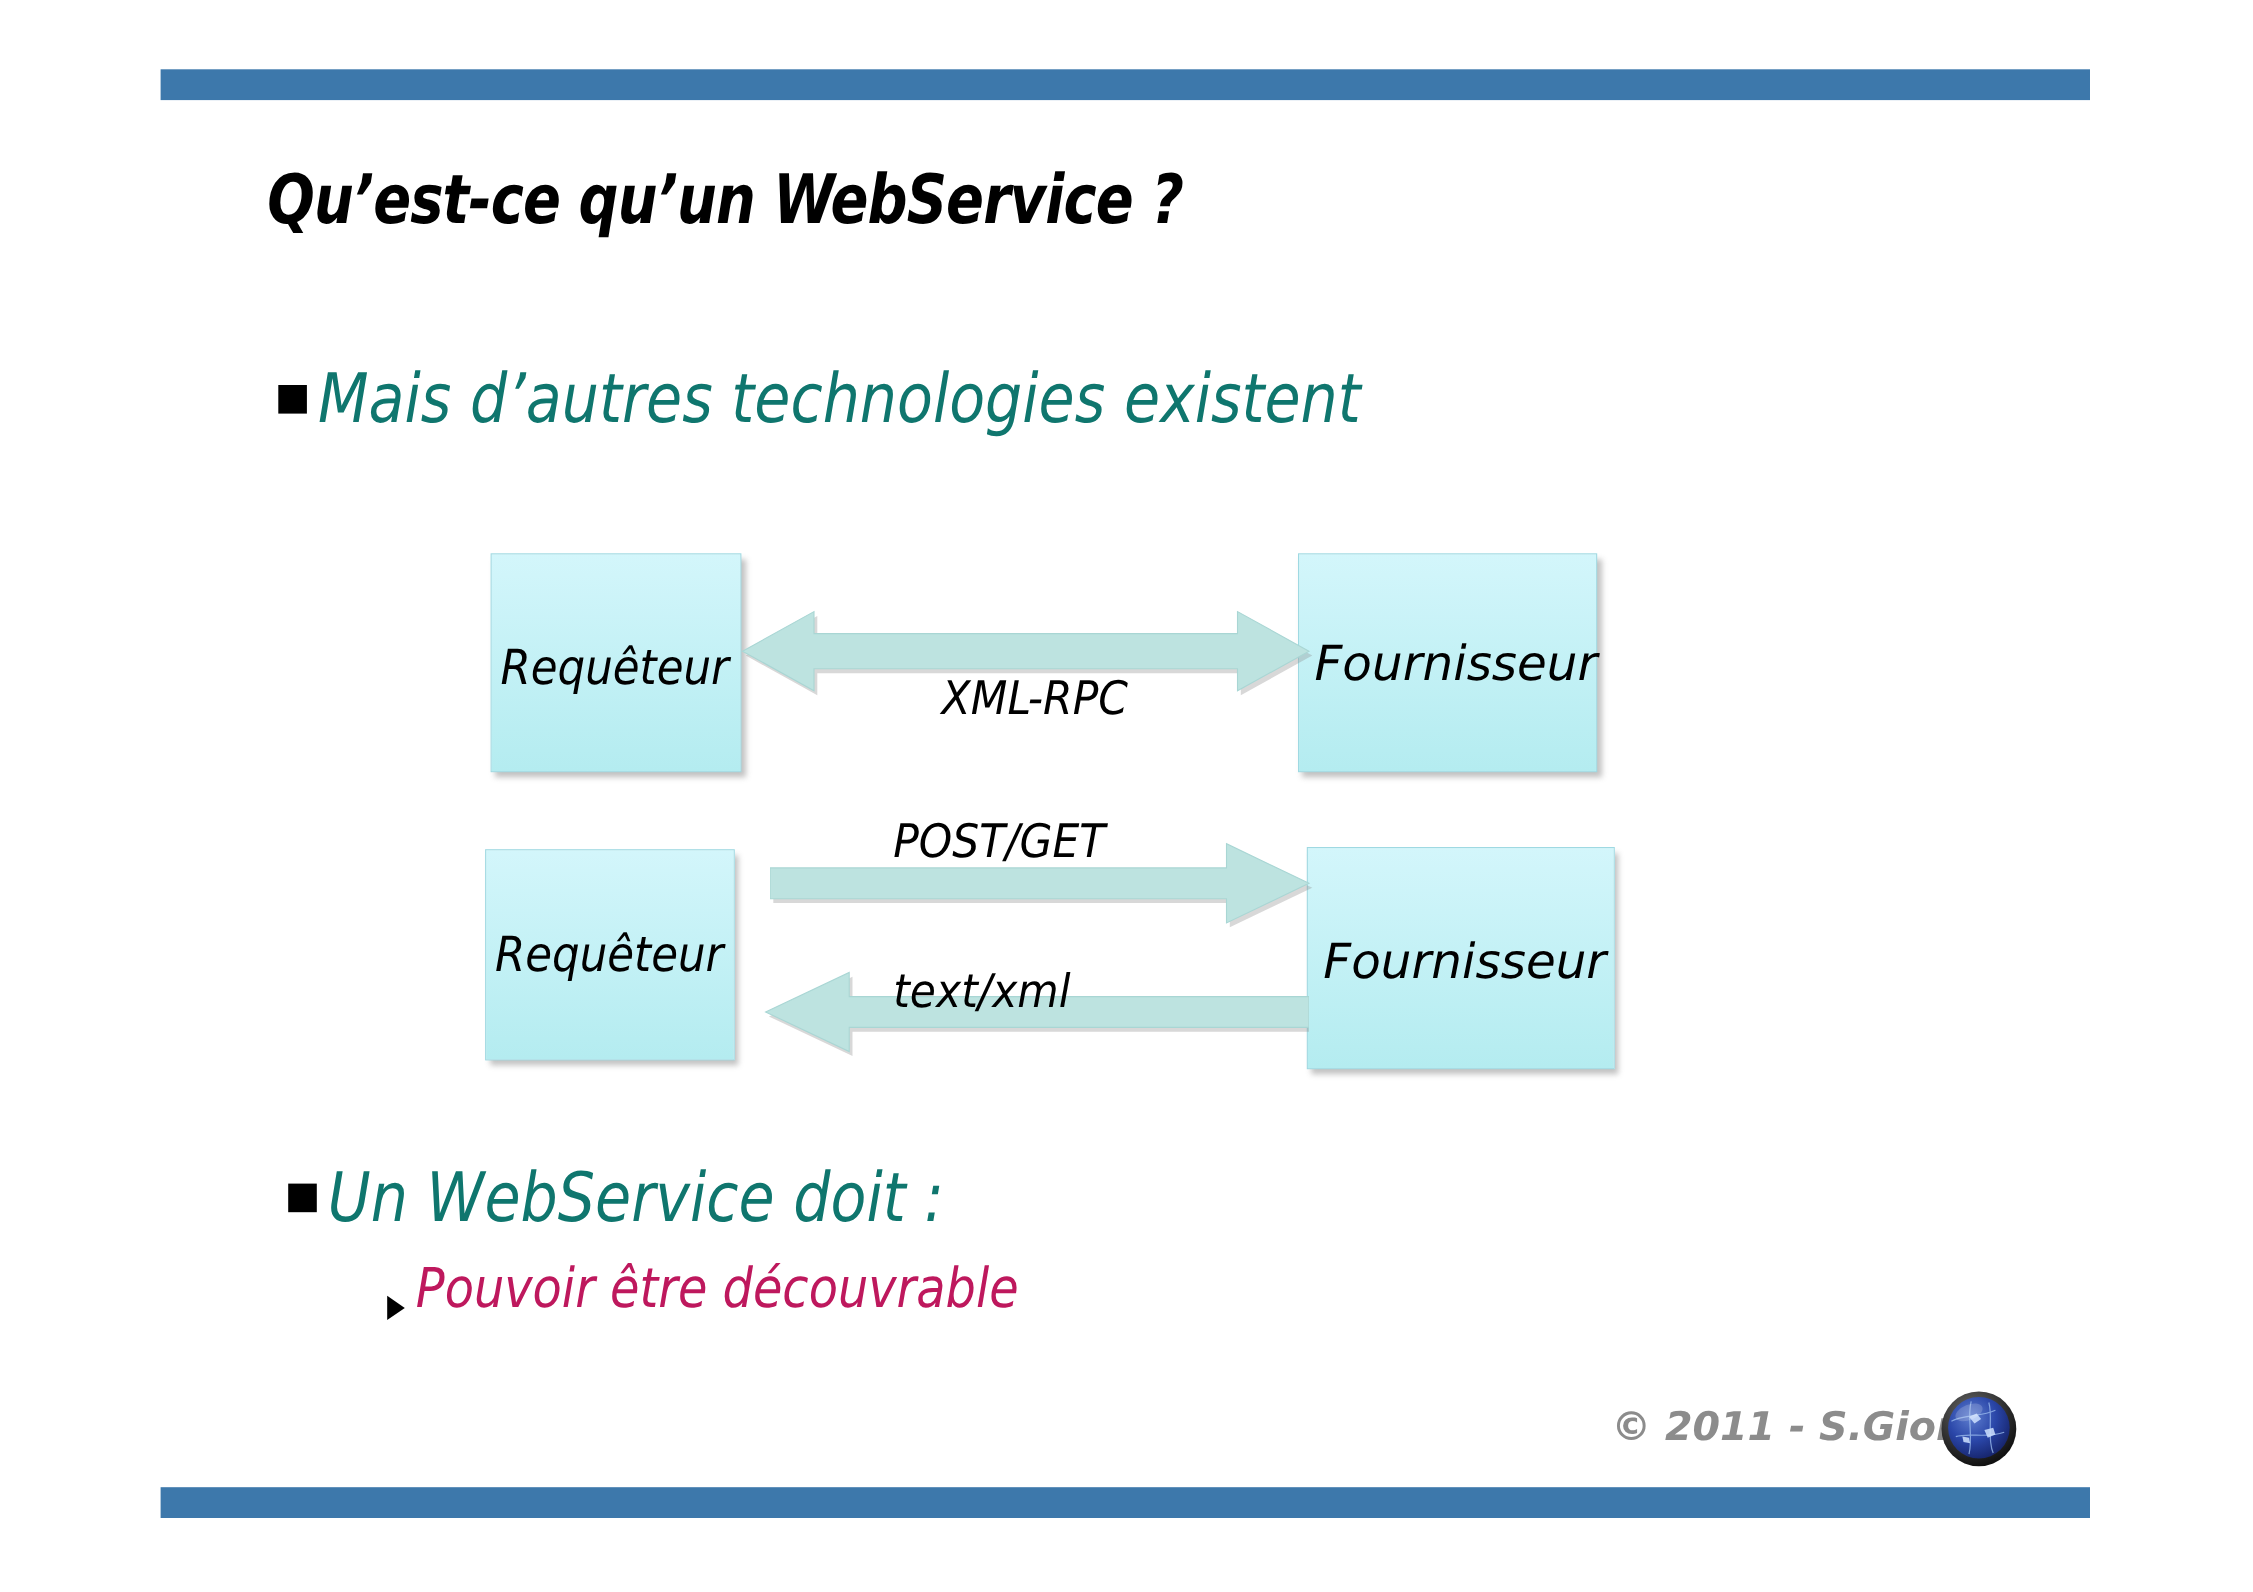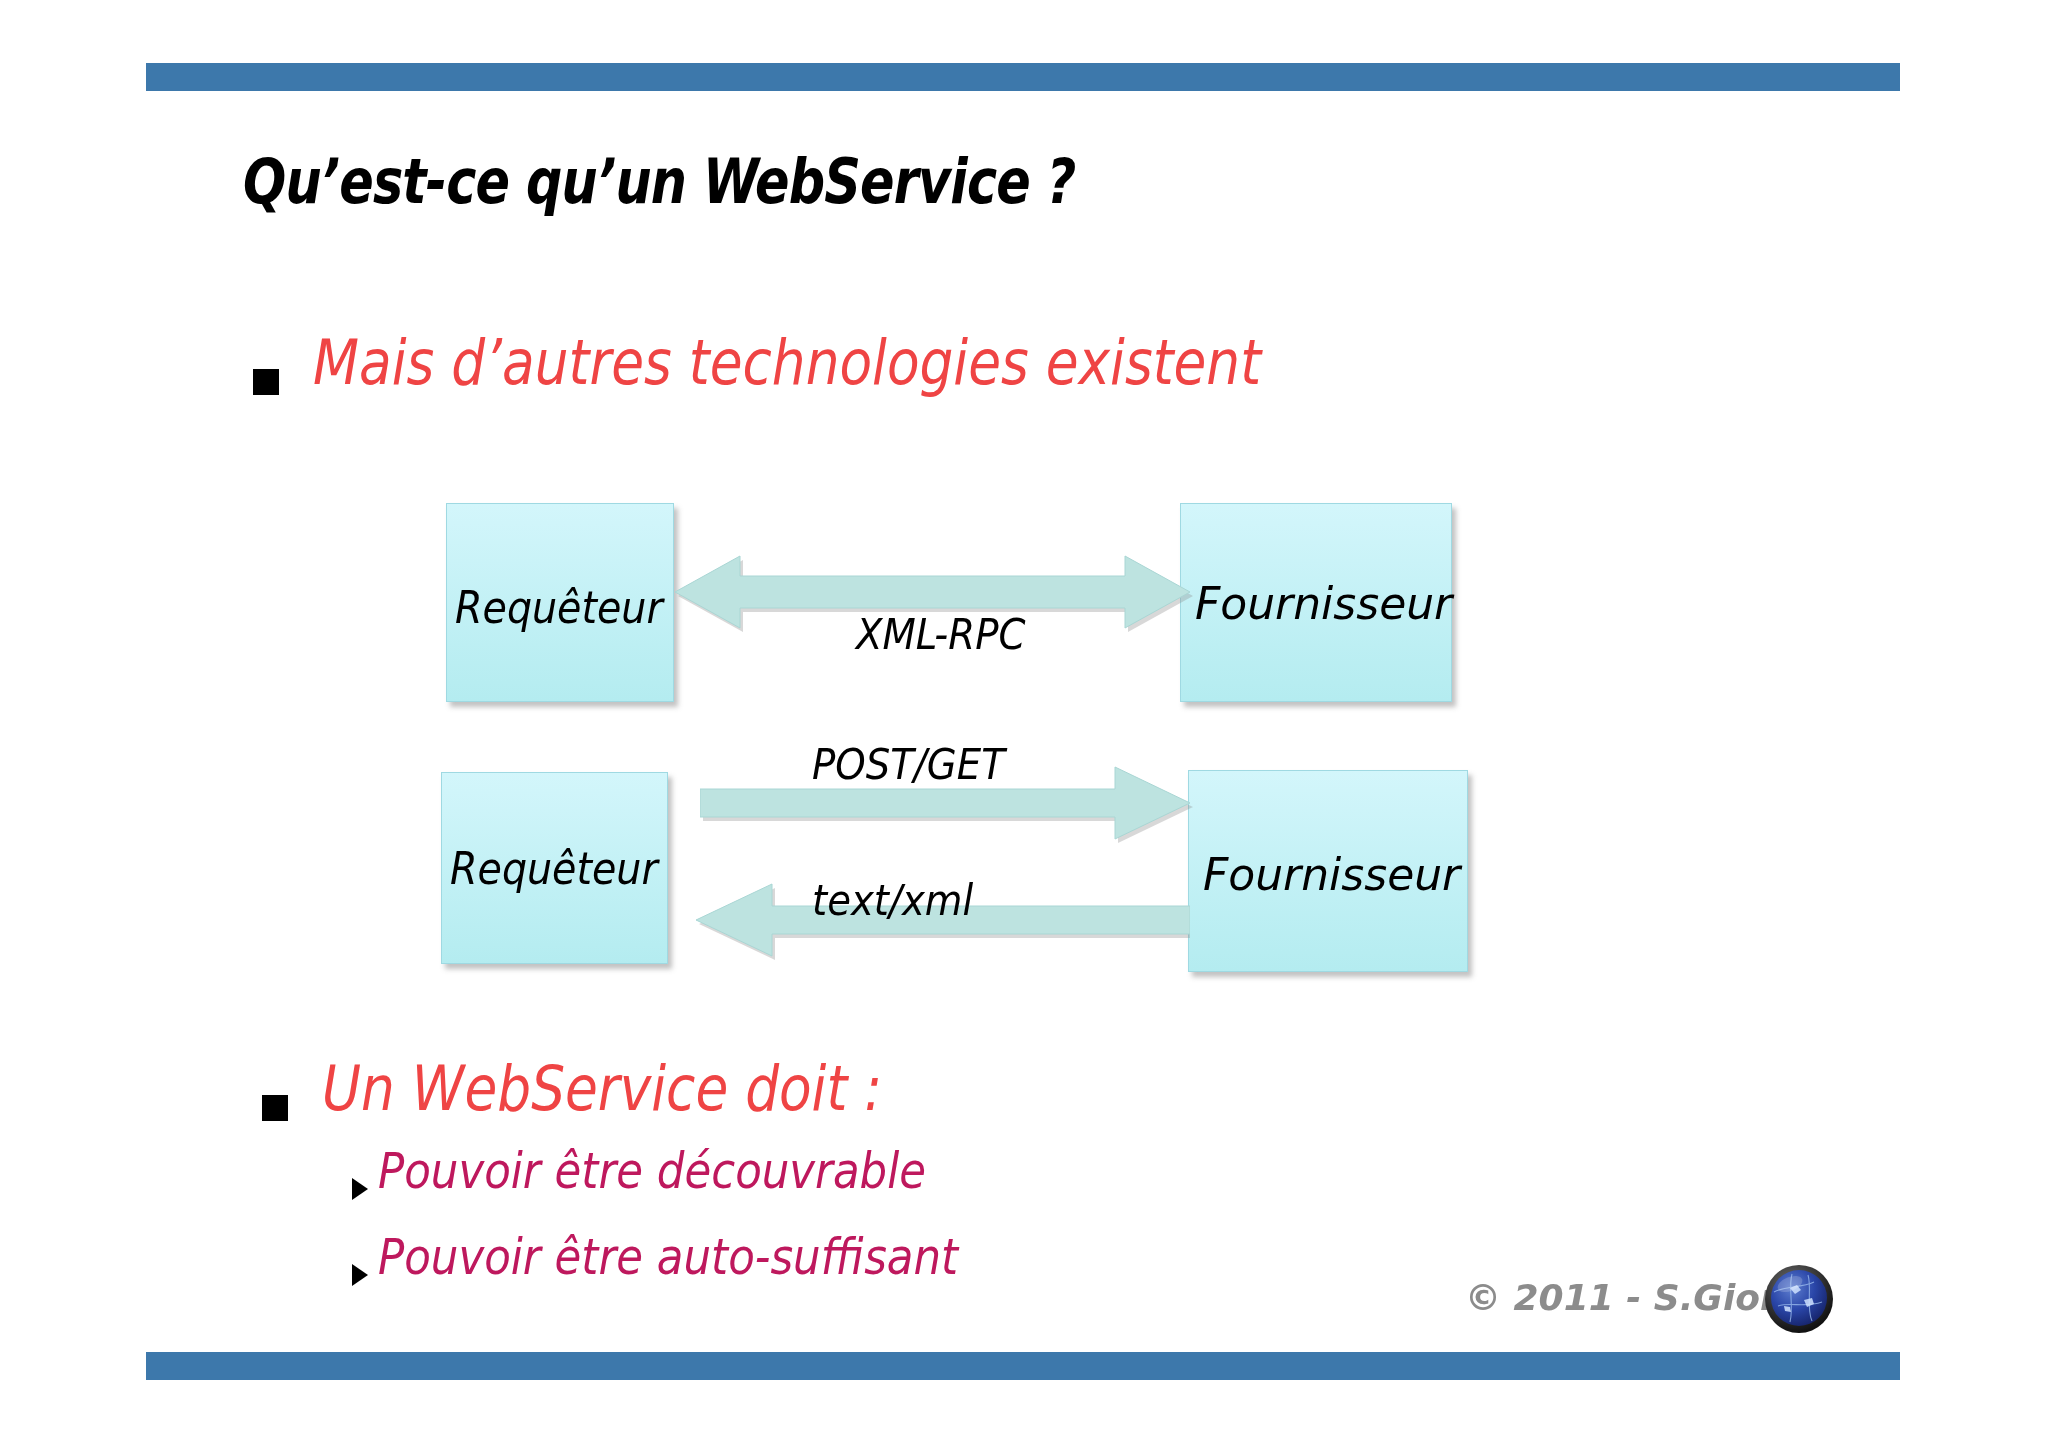--- a/index.html
+++ b/index.html
@@ -43,24 +43,23 @@
     color: #000000;
     transform: scaleX(0.82);
     transform-origin: left center;
     white-space: nowrap;
   }
 
   
   .bullet-l1 {
     position: absolute;
     display: flex;
-    align-items: flex-end;
-    color: #ef4444;
-    white-space: nowrap;
-    gap: 24px;
+    align-items: center;
+    color: #0f766e;
+    white-space: nowrap;
   }
   .bullet-l1 .sq {
     width: 26px;
     height: 26px;
     background: #000000;
     margin-right: 10px;
     flex: 0 0 auto;
   }
   .bullet-l1 .txt {
     font-family: "DejaVu Sans", sans-serif;
@@ -240,24 +239,20 @@
   <div class="bullet-l1" id="bullet-doit">
     <span class="sq"></span>
     <span class="txt">Un WebService doit :</span>
   </div>
 
   <div class="bullet-l2" id="bullet-decouvrable">
     <span class="tri"></span>
     <span class="txt">Pouvoir être découvrable</span>
   </div>
 
-  <div class="bullet-l2" id="bullet-autosuffisant">
-    <span class="tri"></span>
-    <span class="txt">Pouvoir être auto-suffisant</span>
-  </div>
 
   <div id="copyright">© 2011 - S.Gioria</div>
 
   <svg id="logo-globe" viewBox="0 0 74 74">
     <defs>
       <radialGradient id="globeGrad" cx="38%" cy="32%" r="72%">
         <stop offset="0%" stop-color="#5f7fd0"></stop>
         <stop offset="55%" stop-color="#2a46a8"></stop>
         <stop offset="100%" stop-color="#16246b"></stop>
       </radialGradient>

